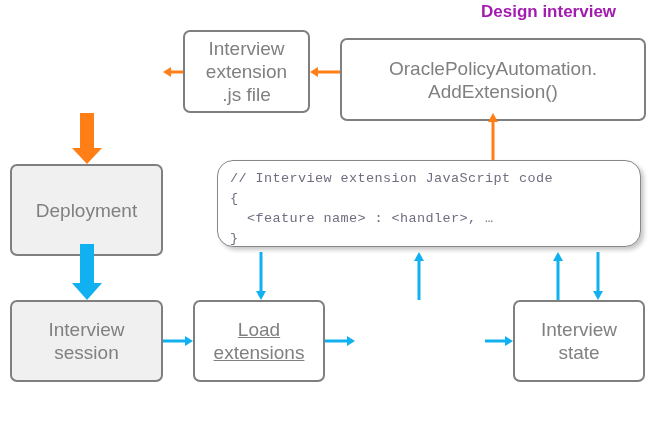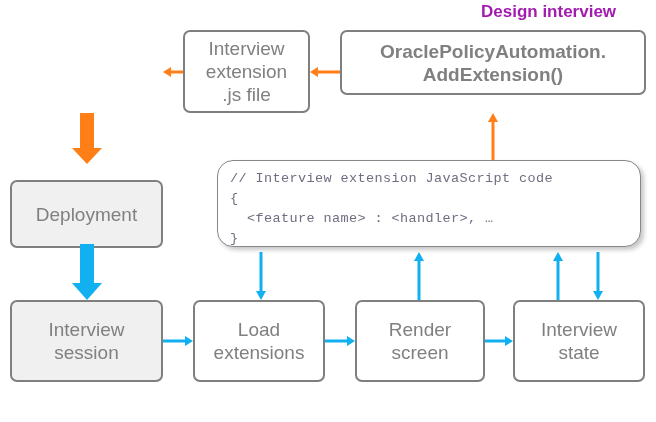--- a/index.html
+++ b/index.html
@@ -132,48 +132,44 @@
   <div class="caption orange" style="left:481px; top:2px;">Design interview</div>
 
 
 
   <div class="node" style="left:183px; top:30px; width:127px; height:83px;">
     <span style="white-space:pre-line;">Interview
 extension
 .js file</span>
   </div>
 
-  <div class="node" style="left:340px; top:30px; width:306px; height:65px;font-weight:bold;">
+  <div class="node" style="left:340px; top:38px; width:306px; height:83px;">
     <span style="white-space:pre-line;">OraclePolicyAutomation.
 AddExtension()</span>
   </div>
 
-  <div class="node shaded" style="left:10px; top:164px; width:153px; height:68px;margin-top:16px;">
+  <div class="node shaded" style="left:10px; top:164px; width:153px; height:92px;">
     <span>Deployment</span>
   </div>
 
   <div class="codebox" style="left:217px; top:160px; width:424px; height:87px;border-radius:16px;"><span>// Interview extension JavaScript code</span>
 <span>{</span>
 <span>  &lt;feature name&gt; : &lt;handler&gt;, …</span>
 <span>}</span></div>
 
   <div class="node shaded" style="left:10px; top:300px; width:153px; height:82px;">
     <span style="white-space:pre-line;">Interview
 session</span>
   </div>
 
   <div class="node" style="left:193px; top:300px; width:132px; height:82px;">
-    <span style="white-space:pre-line;">Load
+    <span style="white-space:pre-line;text-decoration:underline;">Load
 extensions</span>
   </div>
 
-  <div class="node" style="left:355px; top:300px; width:130px; height:82px;">
-    <span style="white-space:pre-line;">Render
-screen</span>
-  </div>
 
   <div class="node" style="left:513px; top:300px; width:132px; height:82px;">
     <span style="white-space:pre-line;">Interview
 state</span>
   </div>
 
   <div class="arrow thick-v" style="left:72px; top:113px; width:30px; height:51px;">
     <div class="shaft" style="height:36px; background:#ff7f16;"></div>
     <div class="head" style="border-top:16px solid #ff7f16;"></div>
   </div>

